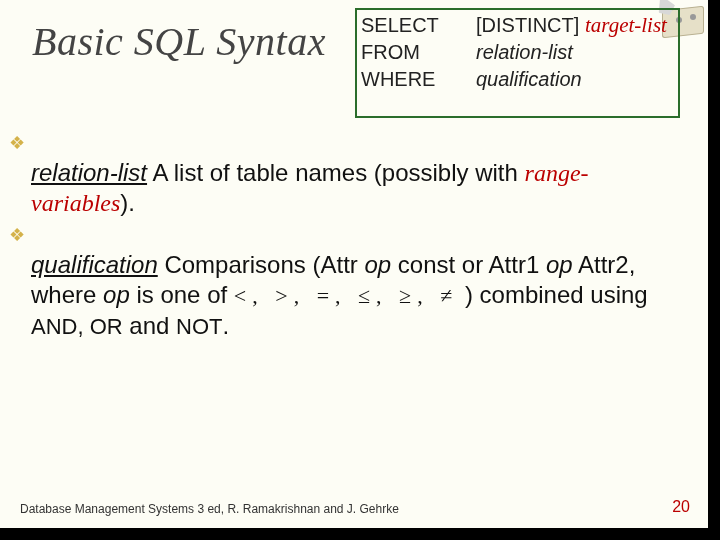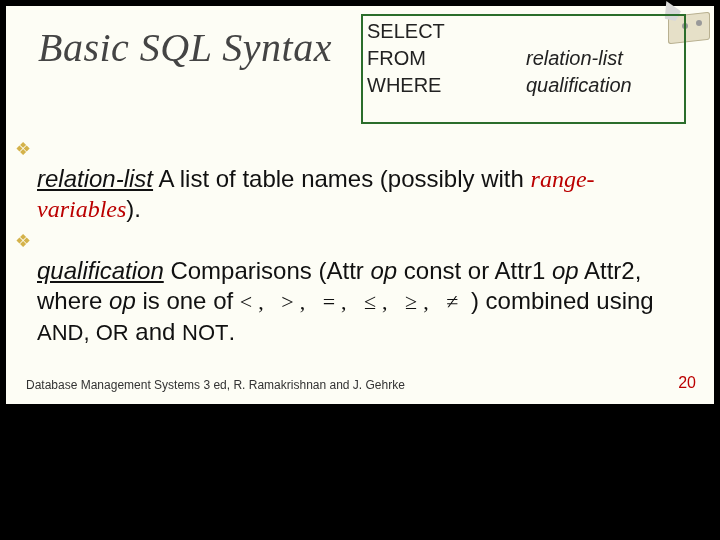--- a/index.html
+++ b/index.html
@@ -6,23 +6,23 @@
     margin: 0;
     padding: 0;
     width: 720px;
     height: 540px;
     background: #000;
     font-family: Arial, Helvetica, sans-serif;
     overflow: hidden;
   }
   .slide {
     position: relative;
-    margin: 6px;
+    margin: 0;
     width: 708px;
-    height: 398px;
+    height: 528px;
     background: #fdfdf5;
   }
   .title {
     position: absolute;
     left: 32px;
     top: 18px;
     font-family: "Times New Roman", Times, serif;
     font-style: italic;
     font-size: 40px;
     color: #444;
@@ -39,21 +39,21 @@
   }
   .syntax-table {
     position: absolute;
     left: 361px;
     top: 12px;
     font-family: Arial, Helvetica, sans-serif;
     font-size: 20px;
     line-height: 27px;
     color: #222;
   }
-  .syntax-row { display: flex; gap: 44px; }
+  .syntax-row { display: flex; }
   .kw { width: 115px; }
   .arg { font-style: italic; }
   .arg .optional { font-style: normal; }
   .sv-target { color: #b00; font-style: italic; font-family: "Times New Roman", Times, serif; font-size: 21px; }
   .body {
     position: absolute;
     left: 9px;
     top: 128px;
     width: 670px;
     font-size: 24px;
@@ -136,20 +136,24 @@
     <div class="hole h2"></div>
     <div class="trowel"></div>
   </div>
 
   <div class="title">Basic SQL Syntax</div>
 
   <div class="syntax-box"></div>
   <div class="syntax-table">
     <div class="syntax-row">
       <span class="kw">SELECT</span>
+      <span class="arg">
+        <span class="optional">[DISTINCT]</span>
+        <span class="sv-target">target-list</span>
+      </span>
     </div>
     <div class="syntax-row">
       <span class="kw">FROM</span>
       <span class="arg">relation-list</span>
     </div>
     <div class="syntax-row">
       <span class="kw">WHERE</span>
       <span class="arg">qualification</span>
     </div>
   </div>

